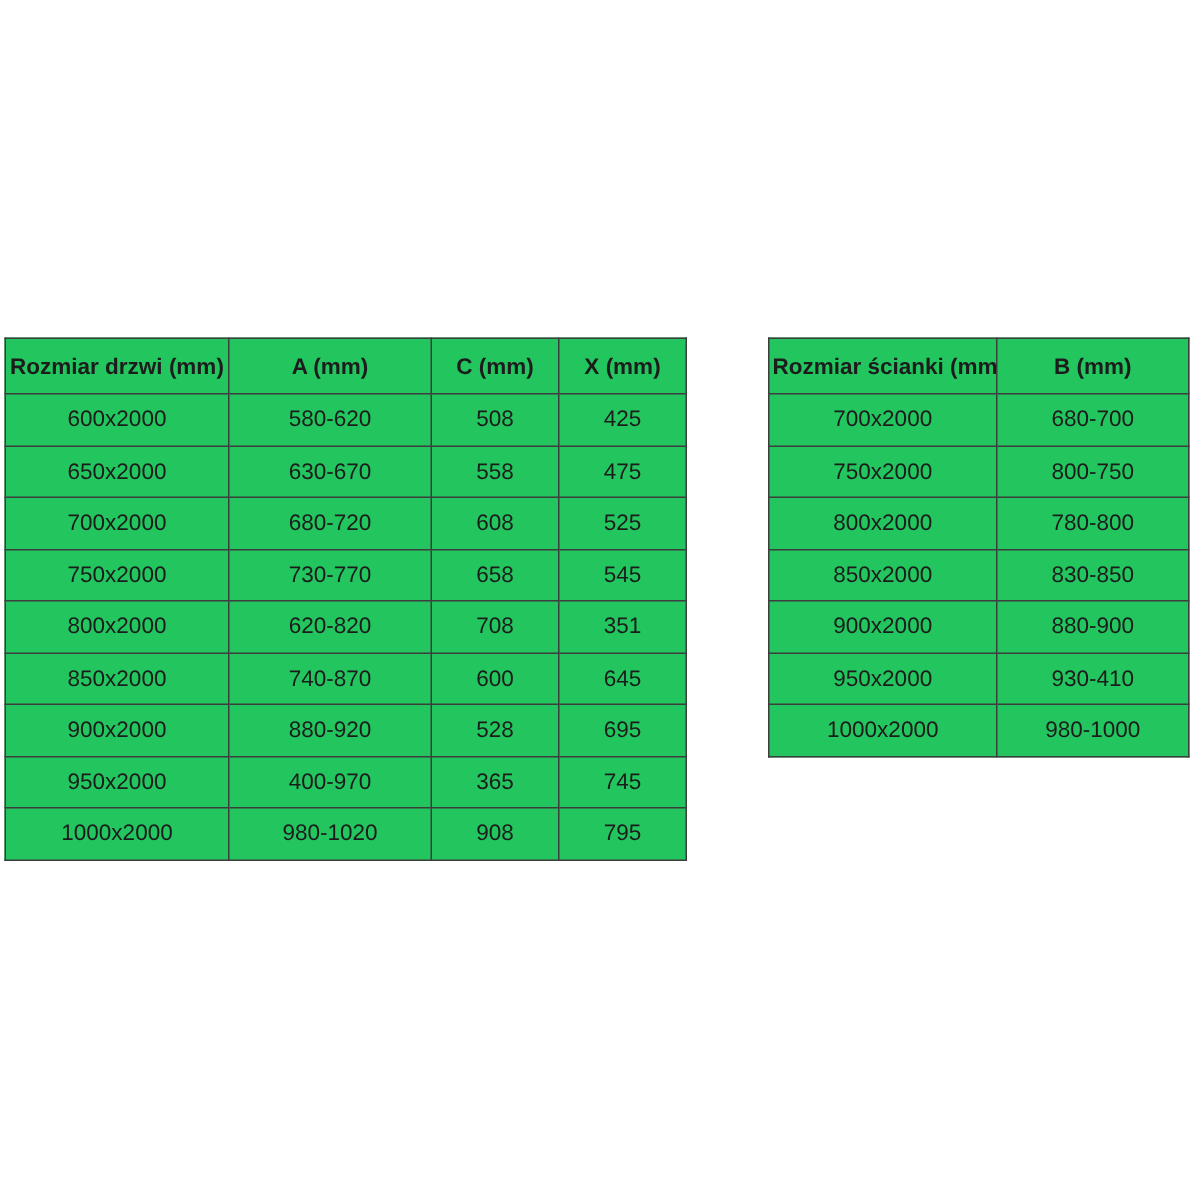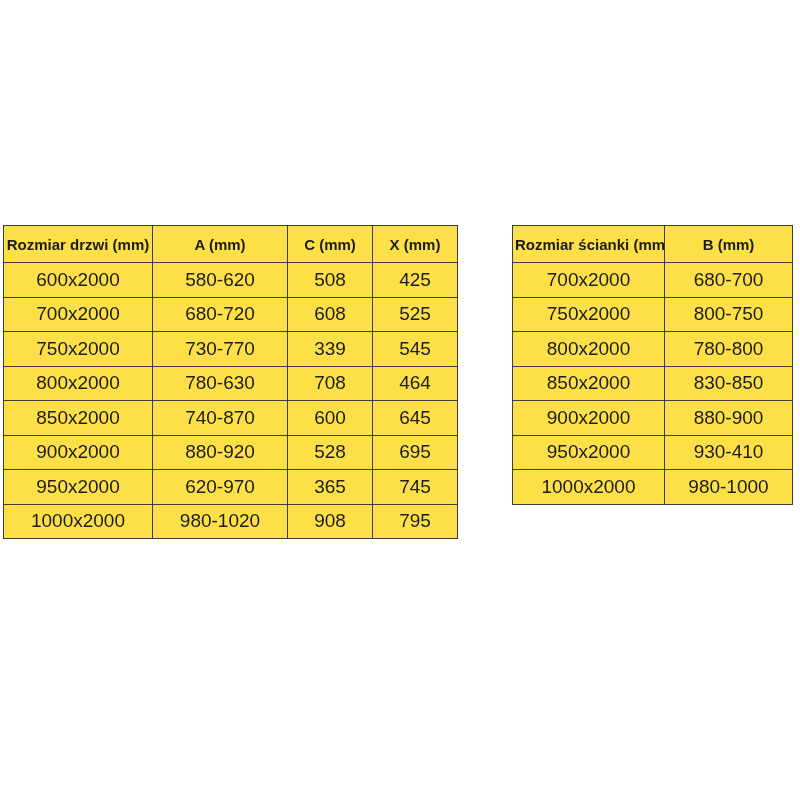--- a/index.html
+++ b/index.html
@@ -11,39 +11,39 @@
     width: 800px;
     height: 800px;
     position: relative;
     font-family: "Liberation Sans", "DejaVu Sans", sans-serif;
     color: #1c1c1c;
   }
   .spec-table {
     position: absolute;
     border-collapse: collapse;
     table-layout: fixed;
-    background: #fde047;
+    background: #22c55e;
   }
   .spec-table th,
   .spec-table td {
     border: 1px solid #3d3d3d;
     text-align: center;
     vertical-align: middle;
     padding: 0 2px;
     overflow: hidden;
     white-space: nowrap;
   }
   .spec-table th {
     font-weight: bold;
     font-size: 15px;
     height: 36px;
   }
   .spec-table td {
     font-weight: normal;
-    font-size: 19px;
+    font-size: 15px;
     height: 33.5px;
   }
   #doors-table {
     left: 3px;
     top: 225px;
     width: 454px;
   }
   #doors-table col:nth-child(1) { width: 149px; }
   #doors-table col:nth-child(2) { width: 135px; }
   #doors-table col:nth-child(3) { width: 85px;  }
@@ -75,52 +75,58 @@
       </tr>
     </thead>
   <tbody>
       <tr>
         <td>600x2000</td>
         <td>580-620</td>
         <td>508</td>
         <td>425</td>
       </tr>
       <tr>
+        <td>650x2000</td>
+        <td>630-670</td>
+        <td>558</td>
+        <td>475</td>
+      </tr>
+      <tr>
         <td>700x2000</td>
         <td>680-720</td>
         <td>608</td>
         <td>525</td>
       </tr>
       <tr>
         <td>750x2000</td>
         <td>730-770</td>
-        <td>339</td>
+        <td>658</td>
         <td>545</td>
       </tr>
       <tr>
         <td>800x2000</td>
-        <td>780-630</td>
+        <td>620-820</td>
         <td>708</td>
-        <td>464</td>
+        <td>351</td>
       </tr>
       <tr>
         <td>850x2000</td>
         <td>740-870</td>
         <td>600</td>
         <td>645</td>
       </tr>
       <tr>
         <td>900x2000</td>
         <td>880-920</td>
         <td>528</td>
         <td>695</td>
       </tr>
       <tr>
         <td>950x2000</td>
-        <td>620-970</td>
+        <td>400-970</td>
         <td>365</td>
         <td>745</td>
       </tr>
       <tr>
         <td>1000x2000</td>
         <td>980-1020</td>
         <td>908</td>
         <td>795</td>
       </tr>
     </tbody>

